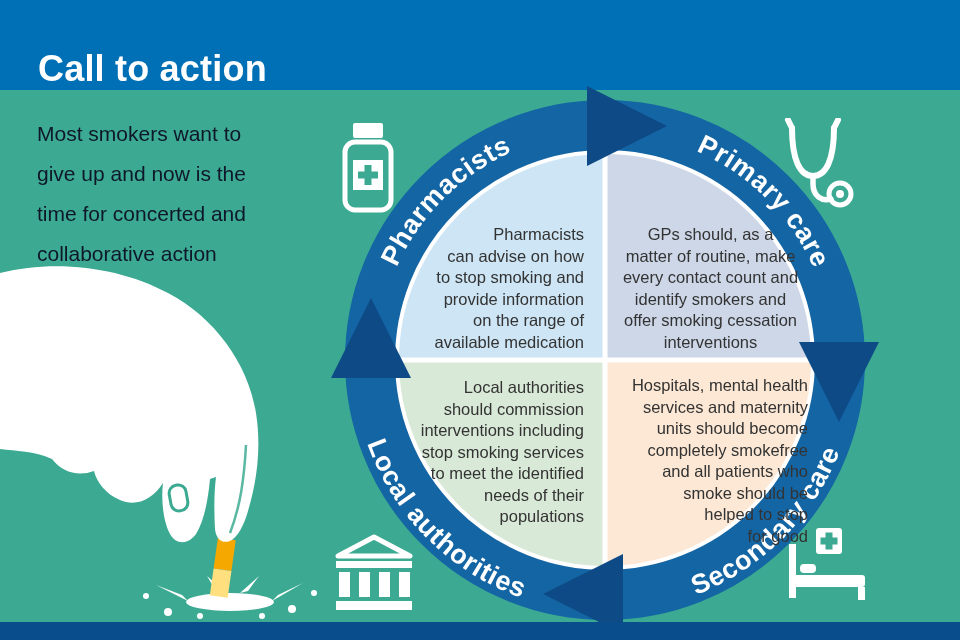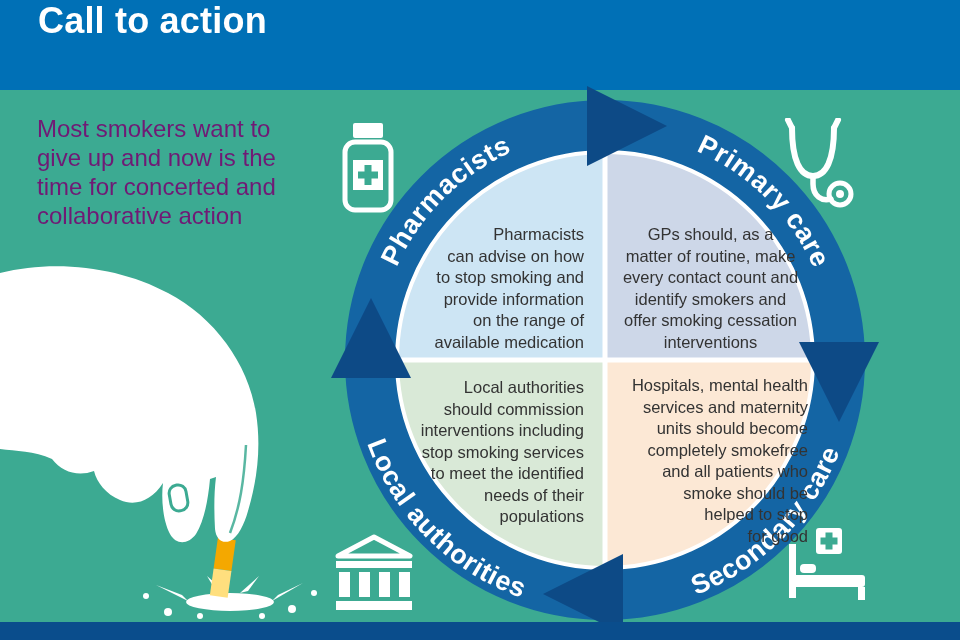--- a/index.html
+++ b/index.html
@@ -3,28 +3,28 @@
 <meta charset="utf-8">
 <style>
   html,body{margin:0;padding:0;}
   body{
     width:960px;height:640px;position:relative;overflow:hidden;
     background:#3caa92;
     font-family:"Liberation Sans","DejaVu Sans",sans-serif;
   }
   .header{
     position:absolute;left:0;top:0;width:960px;height:90px;
-    background:#0070b6;display:flex;align-items:flex-start;box-sizing:border-box;
+    background:#0070b6;display:flex;align-items:flex-end;box-sizing:border-box;
     padding-left:38px;
   }
   .header h1{margin:0;color:#fff;font-size:36px;font-weight:bold;letter-spacing:.2px;}
   .footer{position:absolute;left:0;bottom:0;width:960px;height:18px;background:#0a4d8c;}
   .intro{
     position:absolute;left:37px;top:114px;width:300px;
-    color:#701a75;font-size:24px;line-height:29px;white-space:pre-line;
+    color:#0f172a;font-size:21px;line-height:40px;white-space:pre-line;
   }
   .diagram{position:absolute;left:325px;top:80px;width:560px;height:560px;}
   .qtext{
     position:absolute;color:#333;font-size:16.5px;line-height:21.5px;
     white-space:pre-line;
   }
   #qt-pharmacists{right:376px;top:224px;width:190px;text-align:right;}
   #qt-primary{left:613px;top:224px;width:195px;text-align:center;}
   #qt-local{right:376px;top:377px;width:195px;text-align:right;}
   #qt-secondary{left:613px;top:375px;width:195px;text-align:right;}

